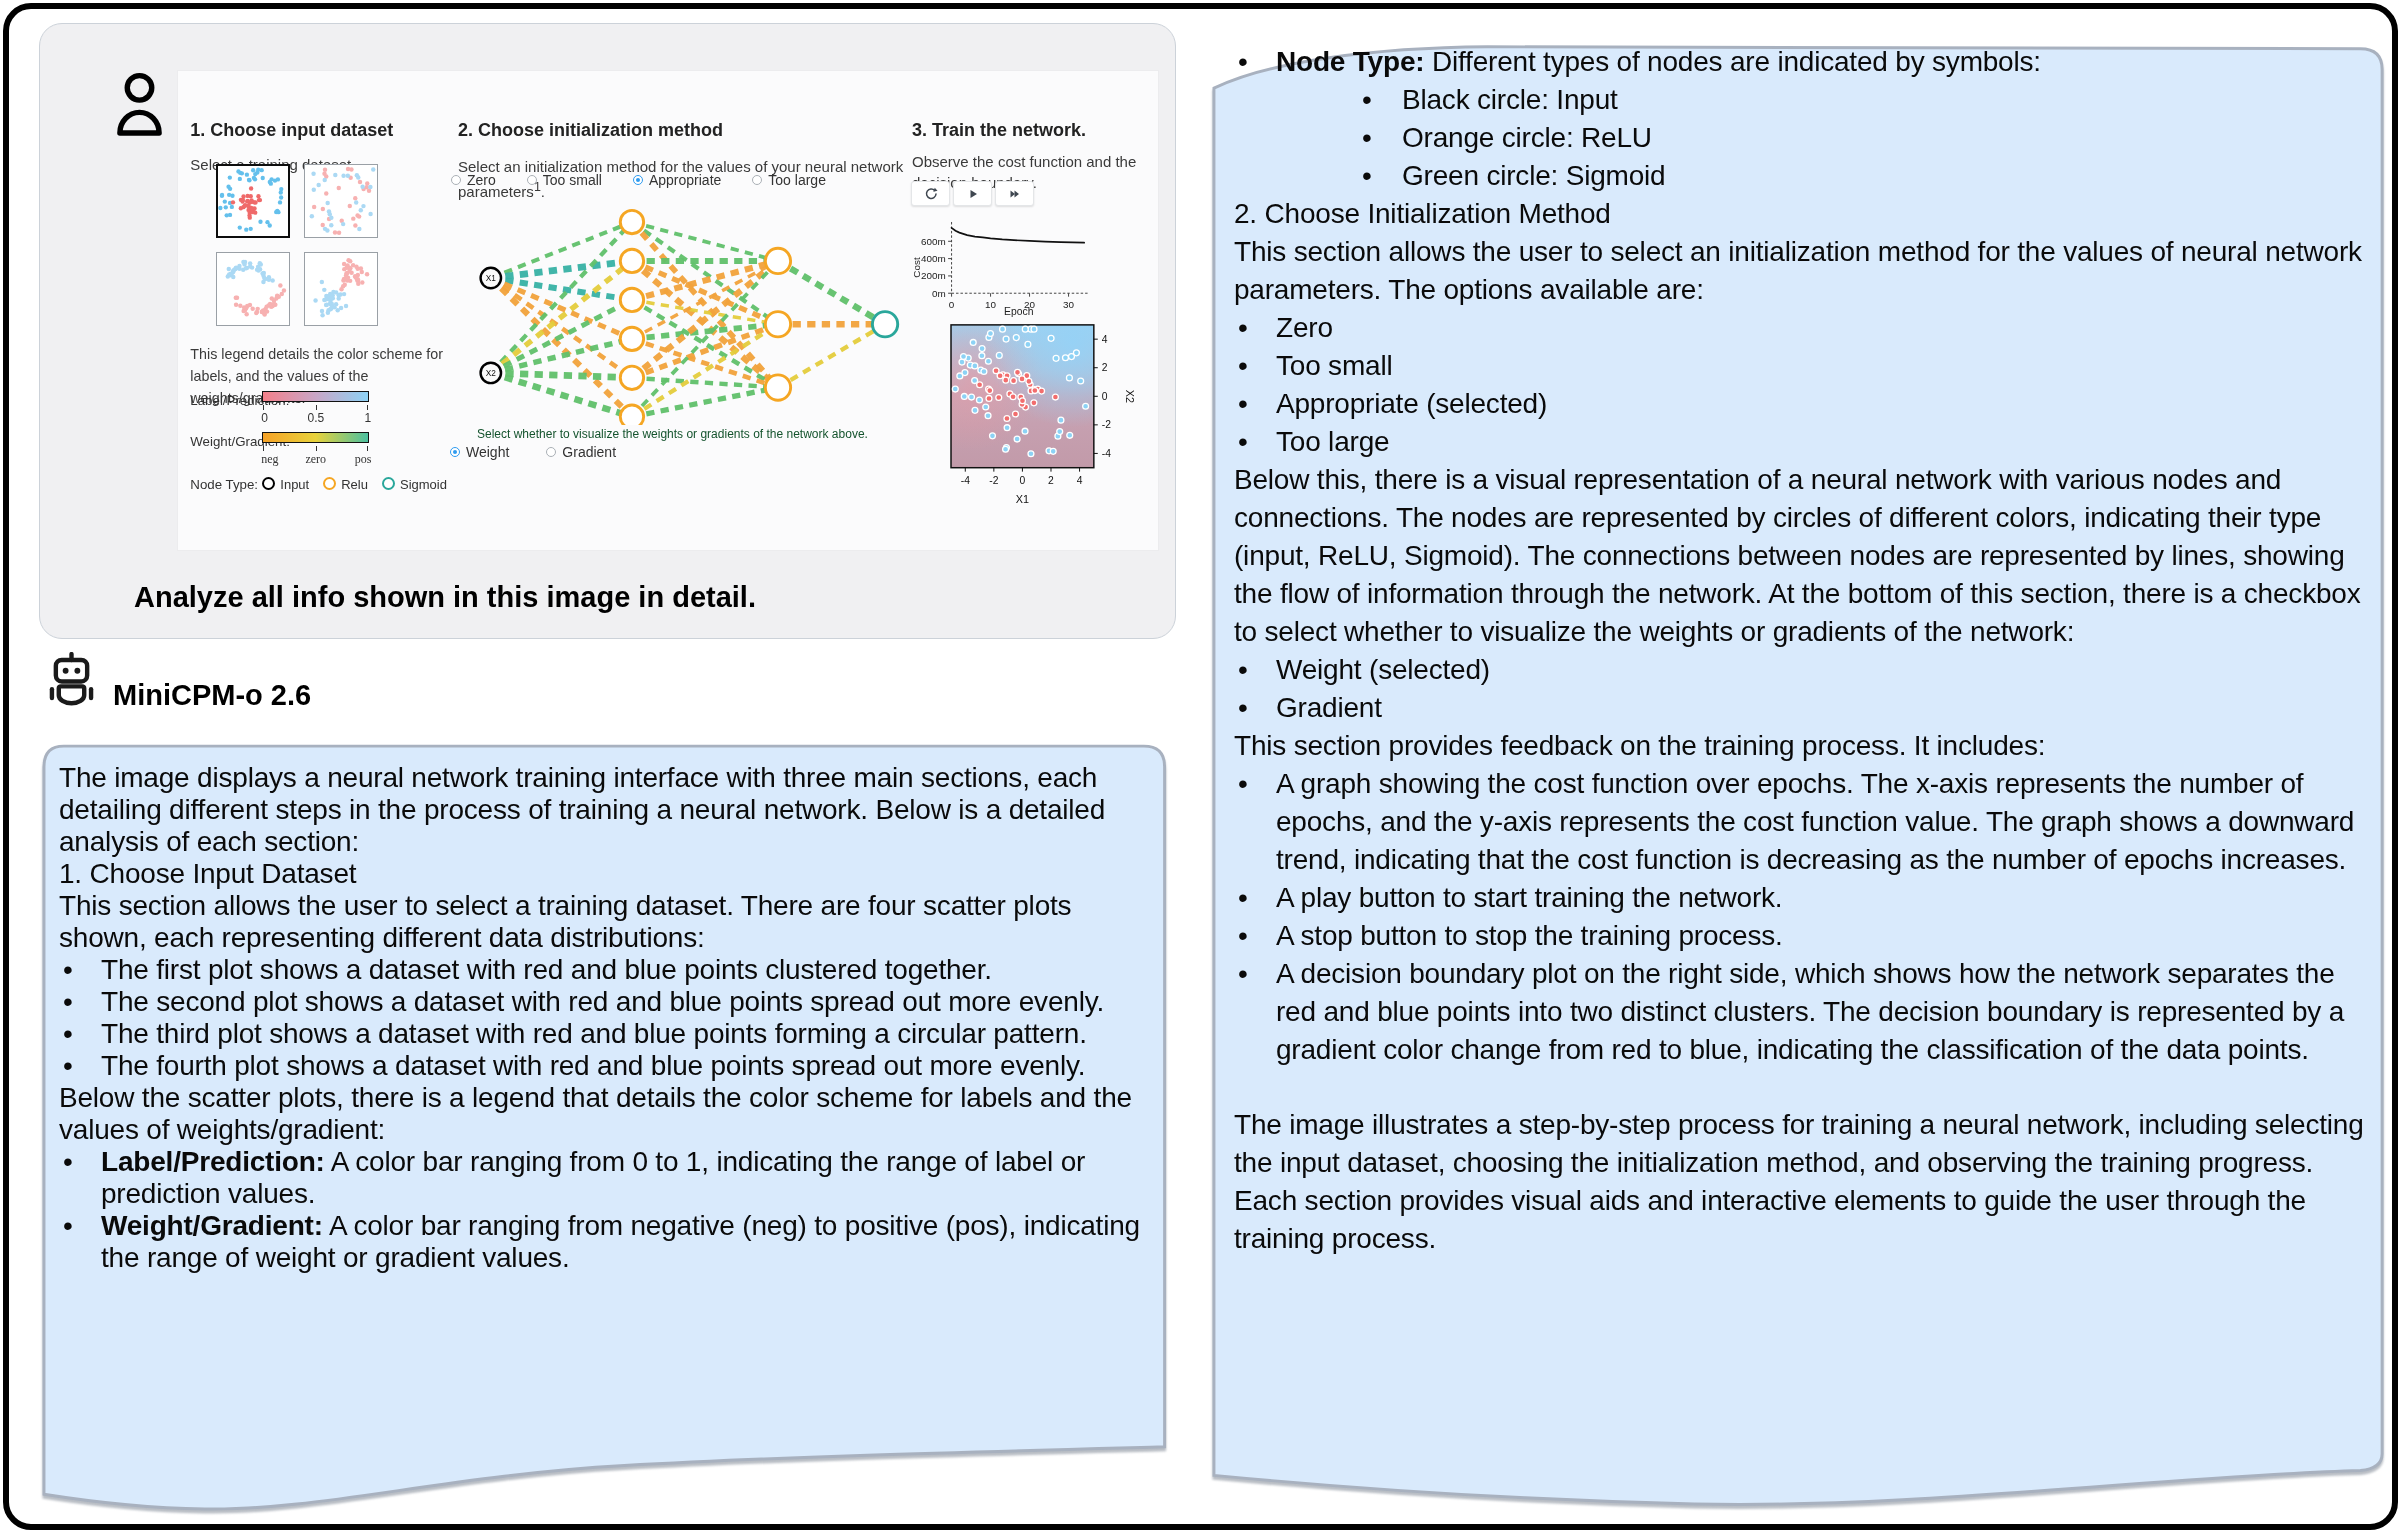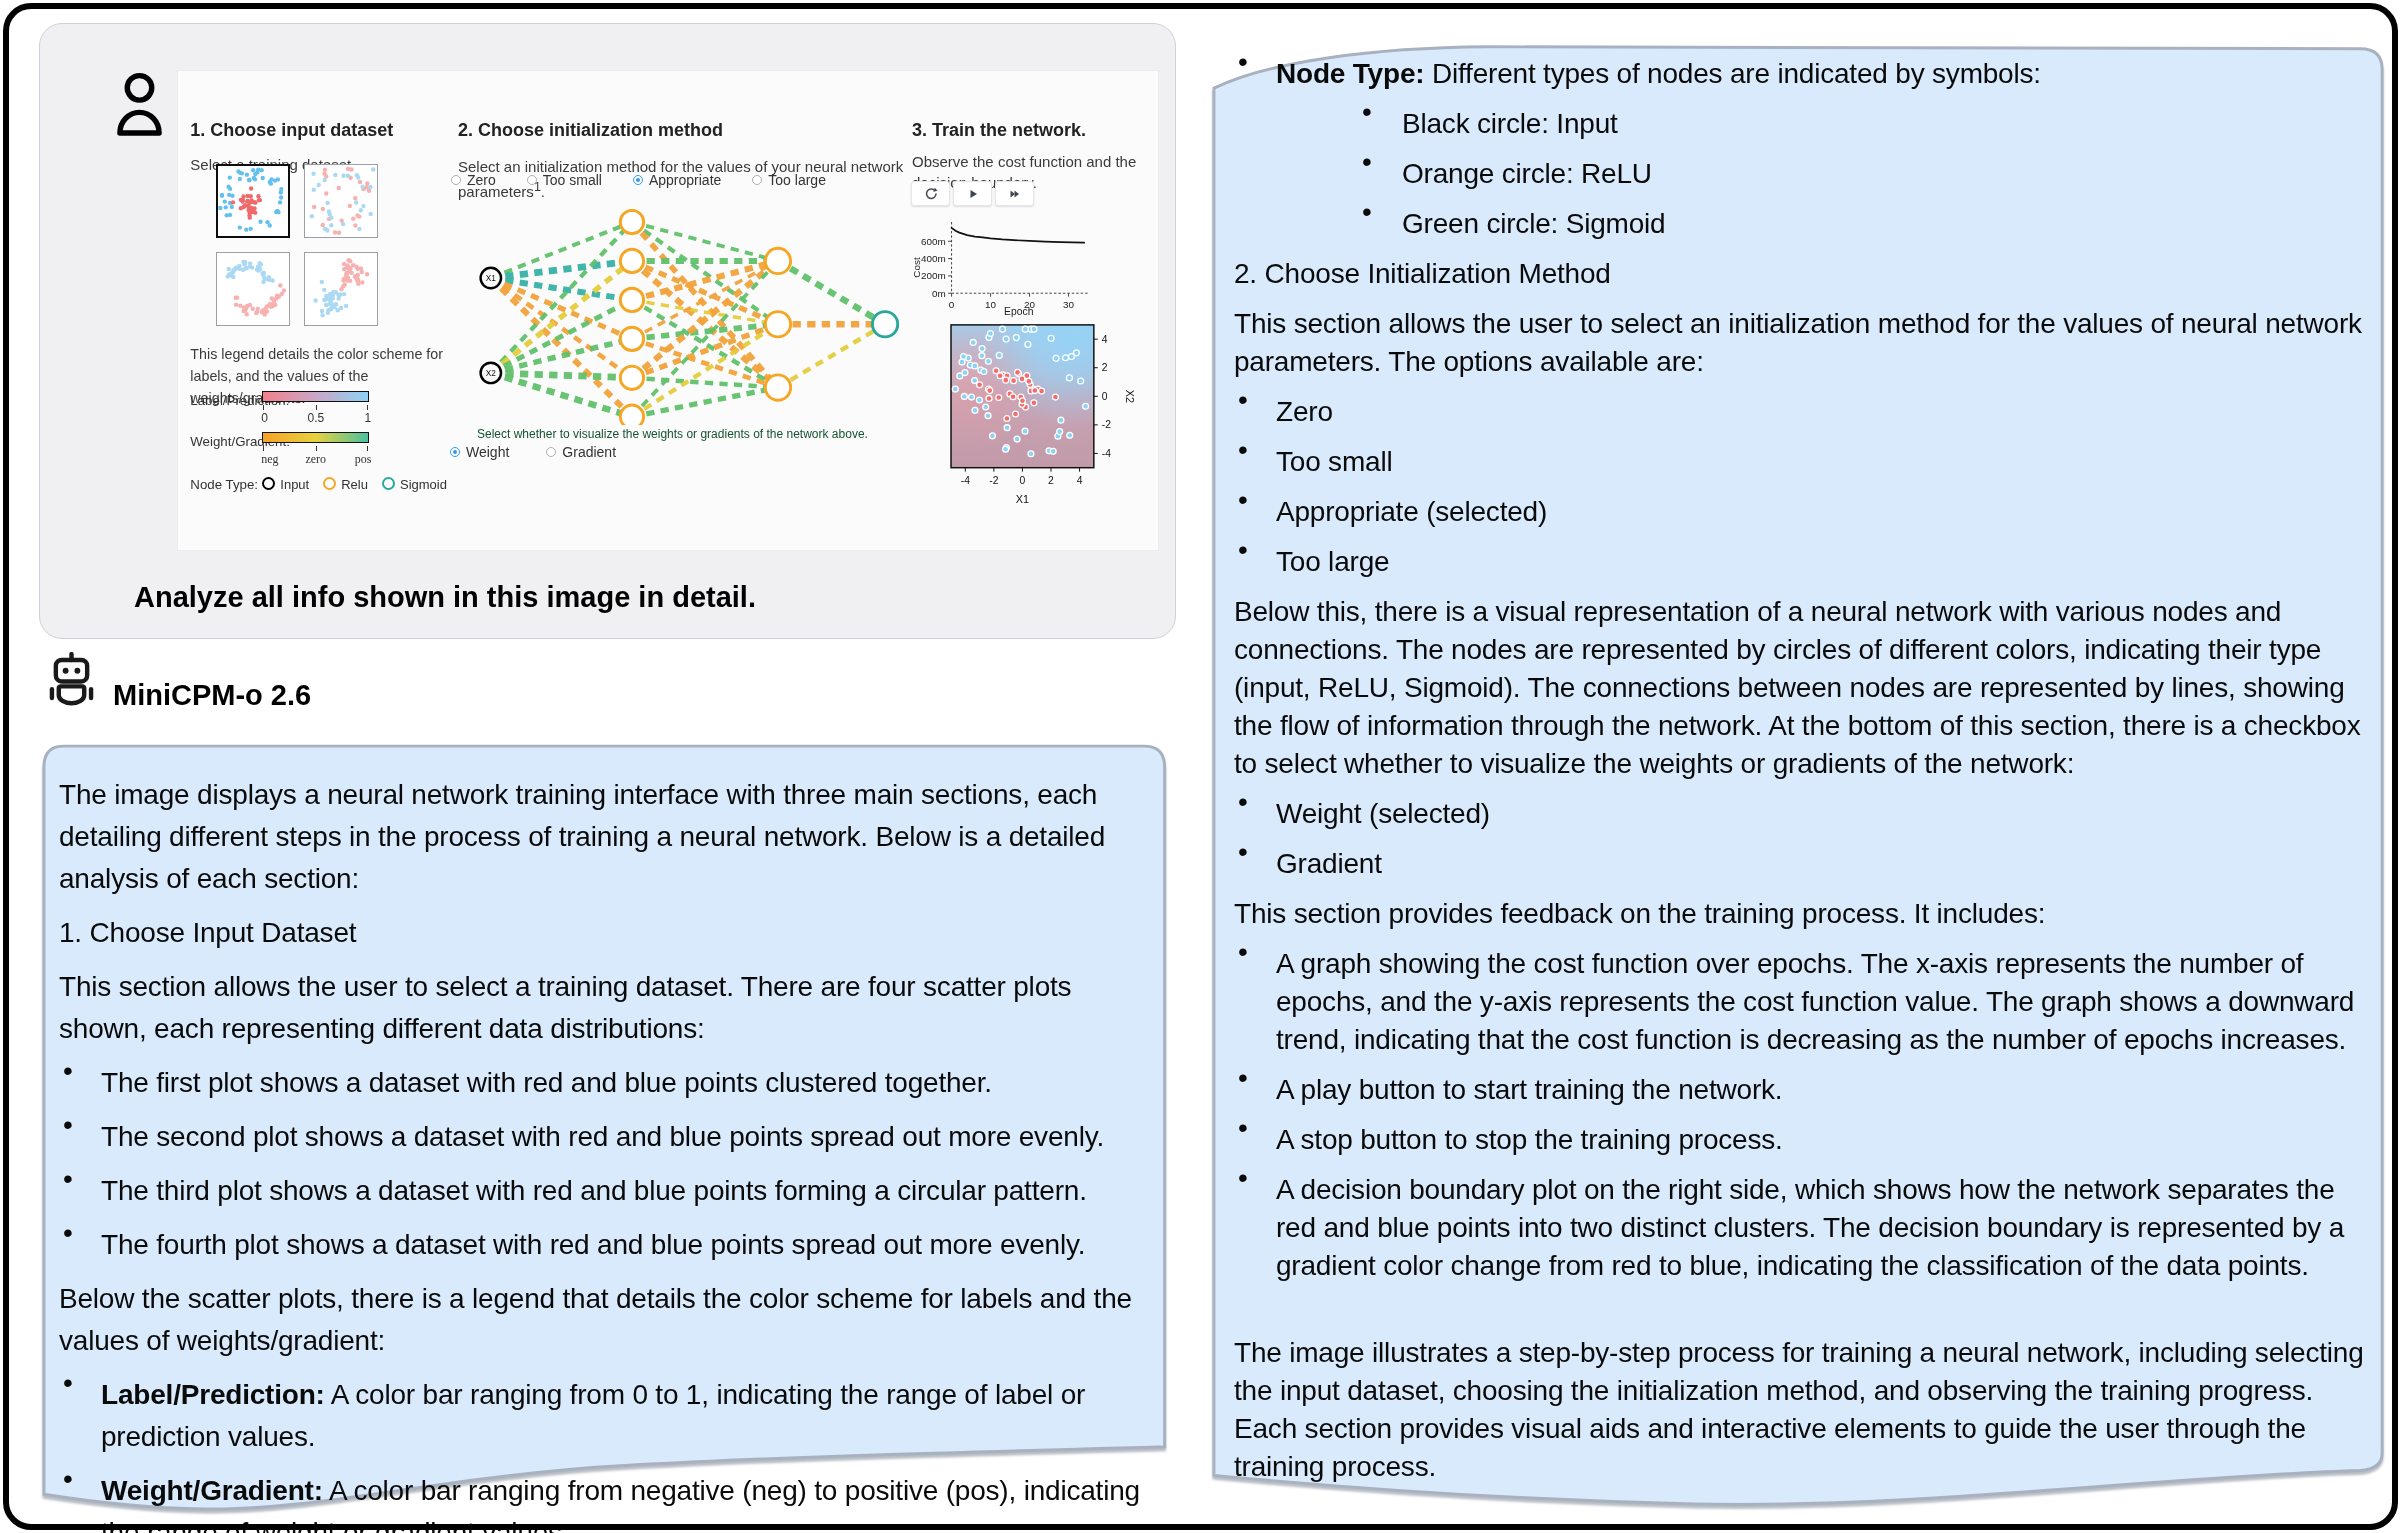--- a/index.html
+++ b/index.html
@@ -68,27 +68,27 @@
 
   
   .model-row{position:absolute;left:49px;top:647px;display:flex;align-items:center;gap:19px;}
   .model-name{font-size:29px;font-weight:bold;color:#000;margin-top:32px;}
 
   
   .bubble-svg{position:absolute;filter:drop-shadow(0 3px 1px rgba(125,134,148,0.55));}
   #bubble-left{left:42px;top:740px;}
   #bubble-right{left:1211px;top:14px;}
   .resp{position:absolute;z-index:5;font-size:28px;color:#0a0a0a;letter-spacing:-0.2px;}
-  #resp-left{left:59px;top:762px;width:1090px;line-height:42px;}
+  #resp-left{left:59px;top:762px;width:1090px;line-height:32px;}
   #resp-right{left:1234px;top:43px;width:1131px;line-height:38px;}
   .rline{display:flex;align-items:flex-start;}
   .rline .dot{flex:0 0 38px;padding-left:4px;}
   .rline.b2{margin-left:124px;}
   .rline.b2 .dot{flex:0 0 40px;}
-  .rline .rtext{flex:1;margin-top:12px;}
+  .rline .rtext{flex:1;}
   .rspacer{height:37px;}
   .rbold{font-weight:bold;}
 </style>
 </head>
 <body>
 
 <div class="canvas">
 
   <div class="prompt-card">
     <svg class="user-icon" width="51" height="68" viewBox="0 0 104 138">

